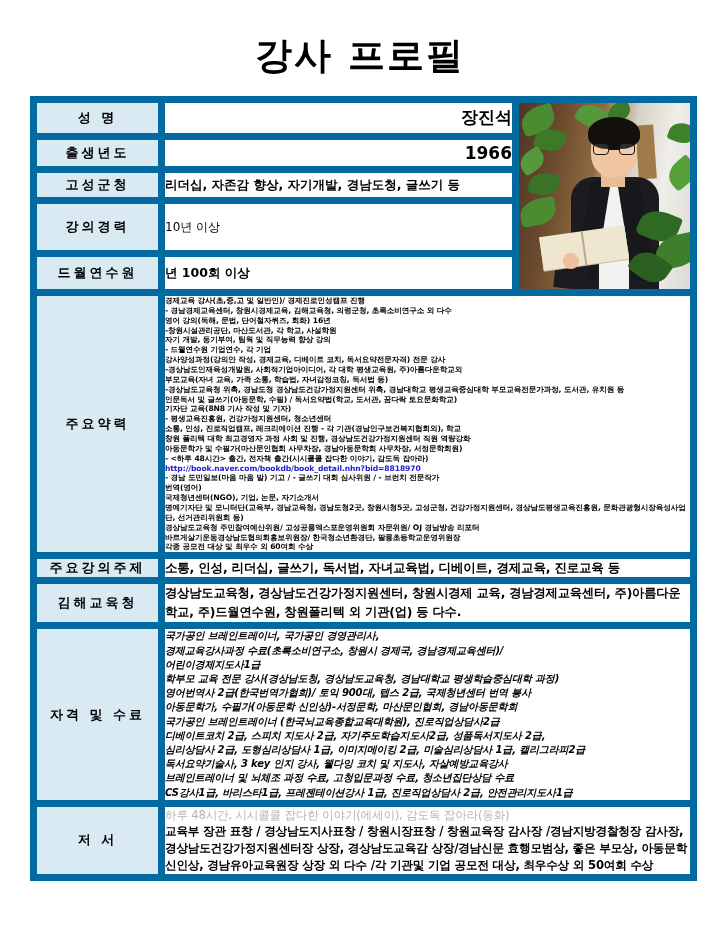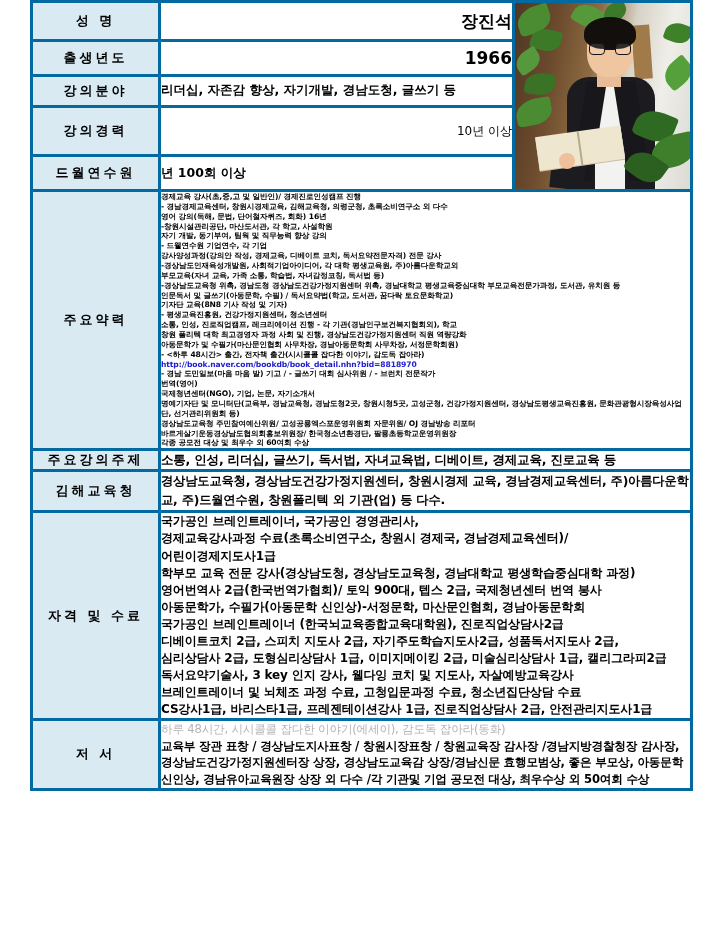--- a/index.html
+++ b/index.html
@@ -30,21 +30,21 @@
     padding-top: 37px;
     padding-bottom: 22px;
     color: #000000;
   }
   table.profile {
     width: 660px;
     border-collapse: collapse;
     table-layout: fixed;
   }
   table.profile td {
-    border: 3px solid #0369a1;
+    border: 7px solid #0369a1;
     vertical-align: middle;
     padding: 0;
   }
   .label-cell {
     width: 128px;
     background: #daeaf3;
     text-align: center;
     font-size: 13px;
     font-weight: bold;
     letter-spacing: 3px;
@@ -64,46 +64,46 @@
     font-weight: bold;
     font-size: 17px;
   }
   .val-strong {
     font-weight: bold;
     font-size: 12.5px;
   }
   .val-plain {
     font-weight: normal;
     font-size: 12px;
-    text-align: right;
   }
   .photo-cell {
     width: 178px;
     padding: 0;
     border: 1px solid #000000;
     vertical-align: top;
   }
   .tiny-list {
     font-size: 7.6px;
     line-height: 1.30;
     font-weight: bold;
     padding: 3px 6px 3px 6px;
     white-space: pre-wrap;
     letter-spacing: -0.1px;
   }
   .tiny-list .link {
     color: #2020d0;
   }
   .mid-list {
-    font-size: 12px;
+    font-size: 10px;
     line-height: 1.42;
     font-weight: bold;
     padding: 4px 7px;
     white-space: pre-wrap;
     letter-spacing: -0.15px;
+    font-style: italic;
   }
   .topic-cell {
     font-size: 12.5px;
     font-weight: bold;
     padding: 8px 8px;
     letter-spacing: -0.2px;
   }
   .agency-cell {
     font-size: 12.3px;
     font-weight: bold;
@@ -254,20 +254,21 @@
     width: 18px; height: 54px;
     background: #a07a49;
     transform: rotate(-4deg);
   }
 </style>
 </head>
 <body>
 
 <div class="page">
 
+  <div class="doc-title">강사 프로필</div>
 
   <table class="profile">
     <colgroup>
       <col style="width:128px">
       <col style="width:354px">
       <col style="width:178px">
     </colgroup>
     <tbody>
       <tr>
         <td class="label-cell">성    명</td>
@@ -305,21 +306,21 @@
           </div>
         </td>
       </tr>
 
       <tr>
         <td class="label-cell">출생년도</td>
         <td class="val-cell val-center">1966</td>
       </tr>
 
       <tr>
-        <td class="label-cell">강의분야</td>
+        <td class="label-cell">고성군청</td>
         <td class="val-cell val-strong">리더십, 자존감 향상, 자기개발, 경남도청, 글쓰기 등</td>
       </tr>
 
       <tr>
         <td class="label-cell">강의경력</td>
         <td class="val-cell val-plain" style="height:46px">10년 이상</td>
       </tr>
 
       <tr>
         <td class="label-cell">드월연수원</td>

